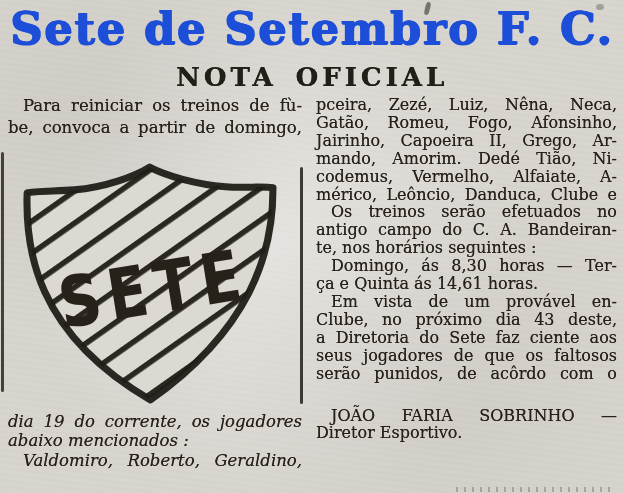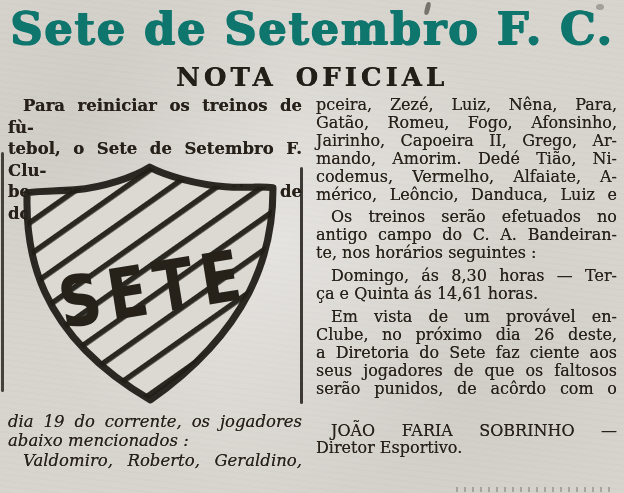--- a/index.html
+++ b/index.html
@@ -10,41 +10,41 @@
       radial-gradient(circle at 15% 25%, rgba(90,85,75,.07), transparent 32%),
       radial-gradient(circle at 72% 78%, rgba(90,85,75,.06), transparent 38%),
       radial-gradient(circle at 45% 50%, rgba(255,255,255,.35), transparent 60%),
       repeating-linear-gradient(7deg, rgba(0,0,0,.012) 0 2px, transparent 2px 6px),
       #d8d5cf;
     color:#262119;
   }
   .headline{
     position:absolute;top:2px;left:0;width:624px;margin:0;
     font-family:"DejaVu Serif", serif;font-weight:700;font-size:45px;
-    letter-spacing:1.5px;text-align:center;color:#0f766e;
+    letter-spacing:1.5px;text-align:center;color:#1d4ed8;
     text-shadow:.7px 0 0 currentColor,-.7px 0 0 currentColor,0 .5px 0 currentColor;
     white-space:nowrap;
   }
   .subheadline{
     position:absolute;top:62px;left:0;width:624px;text-align:center;
     font-weight:700;font-size:26px;letter-spacing:4px;color:#221e18;
     text-shadow:.4px 0 0 currentColor;
   }
   .subheadline span + span{margin-left:19px;}
   .col{position:absolute;}
   .line{
     text-align:justify;text-align-last:justify;
     color:#262019;text-shadow:0 0 .4px rgba(38,32,25,.7);
   }
   .line.nl{text-align-last:left;}
   .line.ind{text-indent:15px;}
-  .line.gap{margin-top:5px;}
+  .line.gap{}
   .line.gap2{margin-top:24px;}
   .col-left-top{left:8px;top:95px;width:294px;}
-  .col-left-top .line{font-size:16.5px;line-height:21.5px;font-weight:bold;}
+  .col-left-top .line{font-size:16.5px;line-height:21.5px;}
   .col-left-bottom{left:8px;top:412px;width:294px;font-style:italic;}
   .col-left-bottom .line{font-size:16.5px;line-height:19.3px;}
   .col-right{left:316px;top:96px;width:301px;}
   .col-right .line{font-size:16px;line-height:17.9px;}
   .rule{position:absolute;background:#2b2722;}
   .rule-left{left:1px;top:152px;width:3px;height:240px;opacity:.85;border-radius:2px;}
   .rule-mid{left:300px;top:167px;width:2.5px;height:237px;opacity:.9;border-radius:2px;}
   .crest{
     position:absolute;left:20px;top:161px;width:264px;height:245px;margin:0;
     transform:rotate(-1.2deg);
@@ -71,21 +71,20 @@
 
   <div class="subheadline">
     <span>NOTA</span><span>OFICIAL</span>
   </div>
 
   <div class="rule rule-left"></div>
   <div class="rule rule-mid"></div>
 
   <div class="col col-left-top">
       <div class="line ind">Para reiniciar os treinos de fù-</div>
-      <div class="line">tebol, o Sete de Setembro F. Clu-</div>
       <div class="line">be, convoca a partir de domingo,</div>
     </div>
 
   <figure class="crest">
     <svg width="264" height="245" viewBox="0 0 262 243">
       <defs>
         <pattern id="diag" patternUnits="userSpaceOnUse" width="26" height="26" patternTransform="rotate(-34)">
           <rect x="0" y="0" width="27" height="27" fill="#dcd9d3"></rect>
           <rect x="0" y="0" width="27" height="5.5" fill="#2a2620"></rect>
         </pattern>
@@ -97,33 +96,33 @@
     </svg>
   </figure>
 
   <div class="col col-left-bottom">
       <div class="line">dia 19 do corrente, os jogadores</div>
       <div class="line nl">abaixo mencionados :</div>
       <div class="line ind">Valdomiro, Roberto, Geraldino,</div>
     </div>
 
   <div class="col col-right">
-      <div class="line">pceira, Zezé, Luiz, Nêna, Para,</div>
+      <div class="line">pceira, Zezé, Luiz, Nêna, Neca,</div>
       <div class="line">Gatão, Romeu, Fogo, Afonsinho,</div>
       <div class="line">Jairinho, Capoeira II, Grego, Ar-</div>
       <div class="line">mando, Amorim. Dedé Tião, Ni-</div>
       <div class="line">codemus, Vermelho, Alfaiate, A-</div>
-      <div class="line">mérico, Leôncio, Danduca, Luiz e</div>
+      <div class="line">mérico, Leôncio, Danduca, Clube e</div>
       <div class="line ind gap">Os treinos serão efetuados no</div>
       <div class="line">antigo campo do C. A. Bandeiran-</div>
       <div class="line nl">te, nos horários seguintes :</div>
       <div class="line ind gap">Domingo, ás 8,30 horas — Ter-</div>
       <div class="line nl">ça e Quinta ás 14,61 horas.</div>
       <div class="line ind gap">Em vista de um provável en-</div>
-      <div class="line">Clube, no próximo dia 26 deste,</div>
+      <div class="line">Clube, no próximo dia 43 deste,</div>
       <div class="line">a Diretoria do Sete faz ciente aos</div>
       <div class="line">seus jogadores de que os faltosos</div>
       <div class="line">serão punidos, de acôrdo com o</div>
       <div class="line ind gap2">JOÃO FARIA SOBRINHO —</div>
       <div class="line nl">Diretor Esportivo.</div>
     </div>
 
   <div class="artifact artifact-bottom"></div>
   <div class="artifact artifact-top-1"></div>
   <div class="artifact artifact-top-2"></div>

